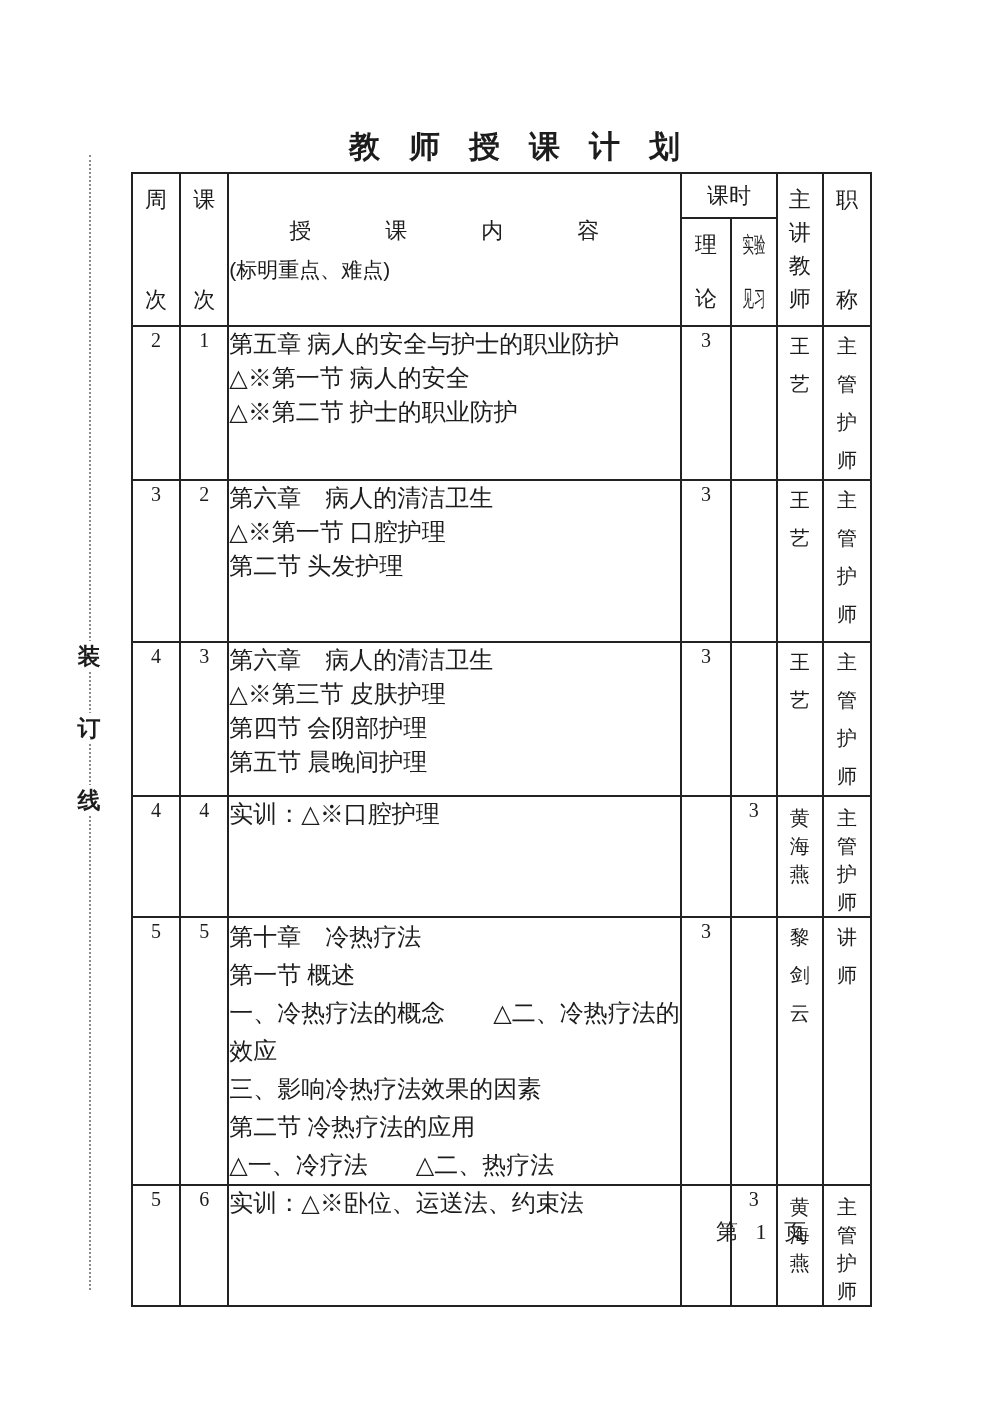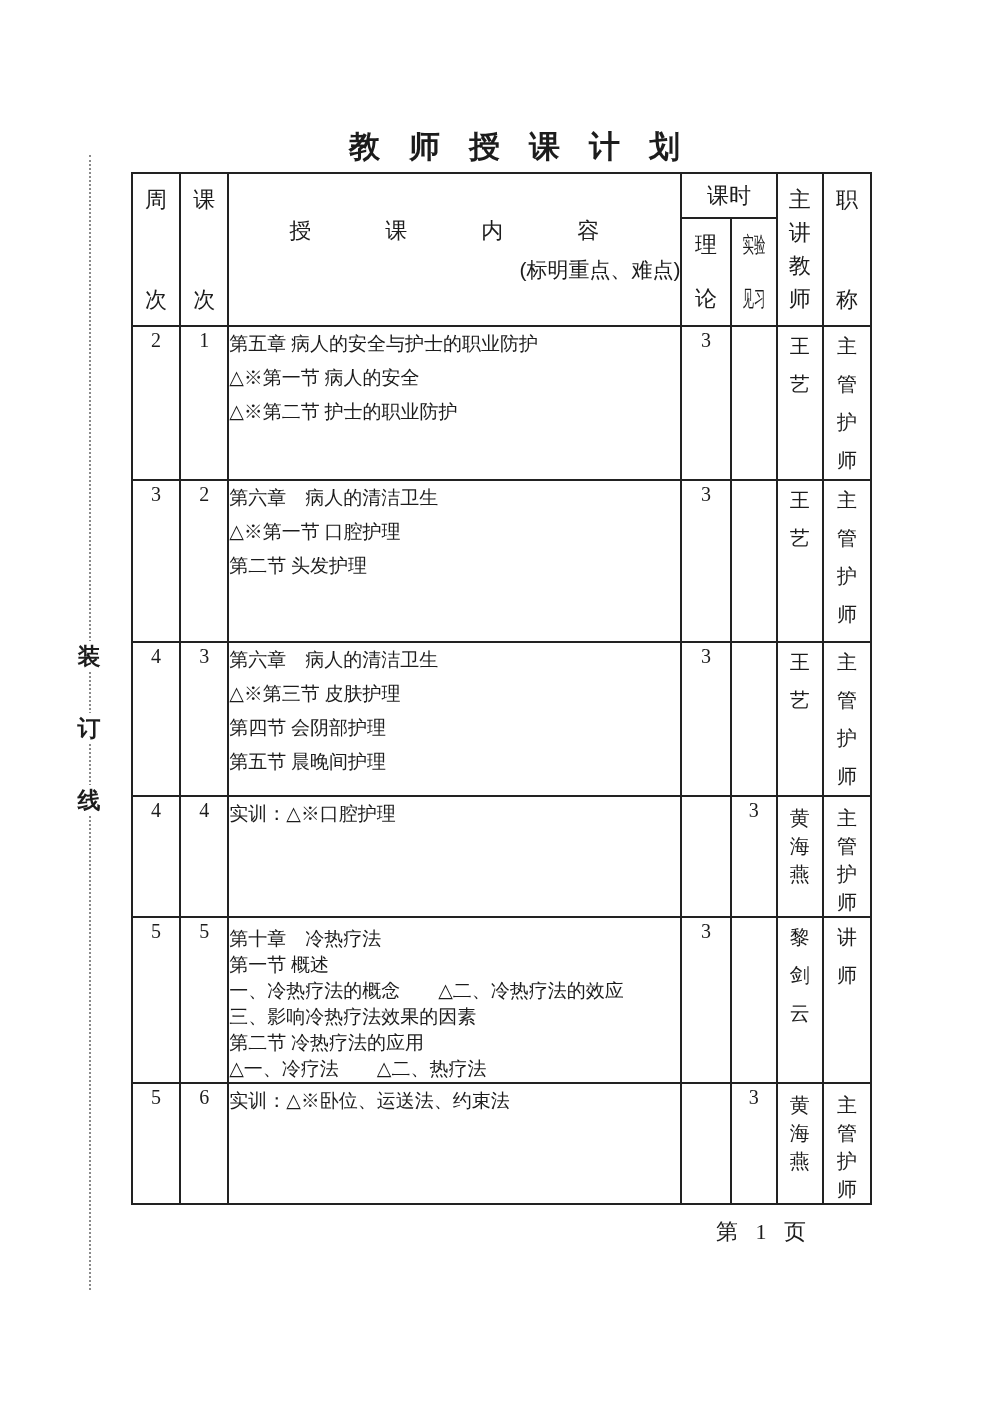--- a/index.html
+++ b/index.html
@@ -55,31 +55,31 @@
   .vs-sub  { height:78px; }    
   .squeeze {
     display:inline-block; transform:scaleX(0.52); transform-origin:50% 50%;
     white-space:nowrap;
   }
   .content-hdr .ct {
     font-size:22px; letter-spacing:74px; padding-left:53px;
     text-align:center; line-height:30px;
   }
   .content-hdr .cs {
-    font-size:21px; text-align:right; margin-top:10px; line-height:28px;
+    font-size:21px; text-align:left; margin-top:10px; line-height:28px;
   }
   td.num {
     text-align:center; vertical-align:top; padding-top:6px;
     font-size:20px; line-height:26px;
   }
   td.content {
     text-align:left; vertical-align:top; padding:3px 8px 0 9px;
-    font-size:19px; line-height:34px; white-space:pre-line;
-  }
-  td.content.tight { line-height:26px; padding-top:8px;border-radius:8px; }
+    font-size:24px; line-height:34px; white-space:pre-line;
+  }
+  td.content.tight { line-height:38px; padding-top:0;border-radius:8px; }
   td.vtext {
     text-align:center; vertical-align:top; padding-top:5px;
     font-size:20px; line-height:38px; white-space:pre-line;
   }
   td.vtext.vt-tight { line-height:28px; padding-top:7px; }
   .page-num {
     position:absolute; top:1218px; left:716px; font-size:22px;
     letter-spacing:6px; white-space:pre; line-height:28px;
   }
 </style>

